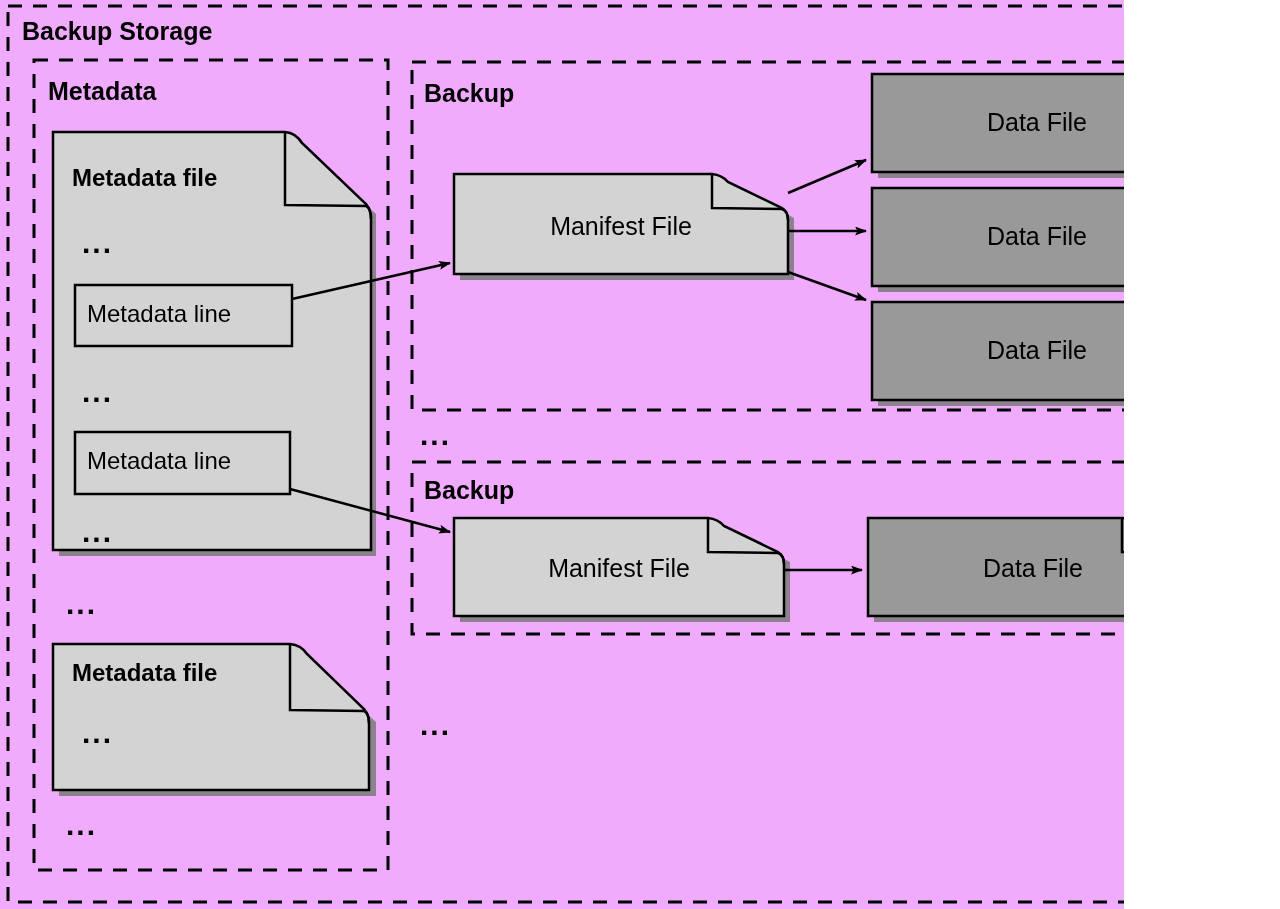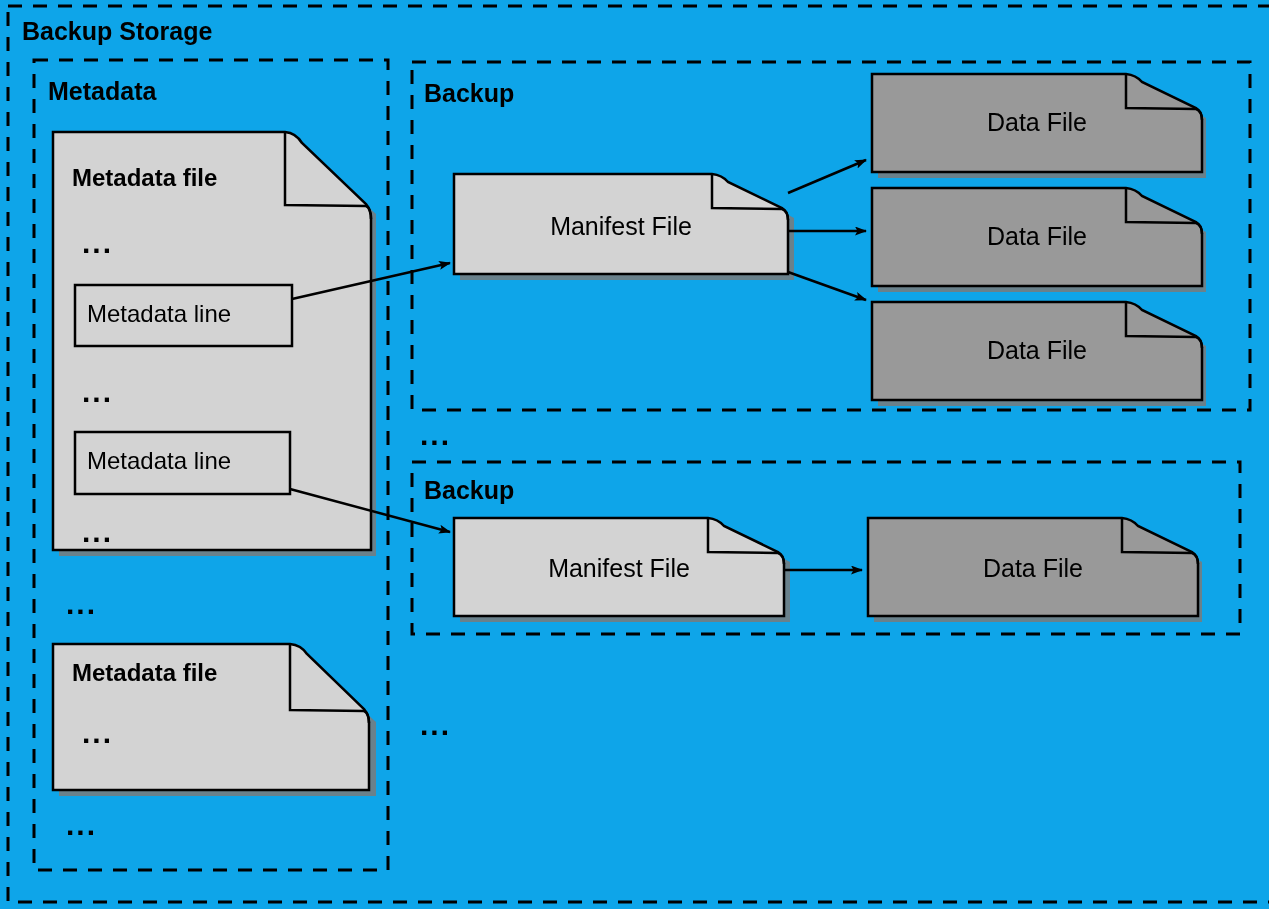--- a/index.html
+++ b/index.html
@@ -5,23 +5,23 @@
   html, body {
     margin: 0;
     padding: 0;
     background: #ffffff;
   }
   body {
     font-family: "Liberation Sans", sans-serif;
   }
   #canvas {
     position: relative;
-    width: 1269px;
+    width: 1124px;
     height: 909px;
-    background: #0ea5e9;
+    background: #f0abfc;
     overflow: hidden;
   }
   #canvas svg {
     position: absolute;
     top: 0;
     left: 0;
   }
   .dash-box {
     fill: none;
     stroke: #000000;

